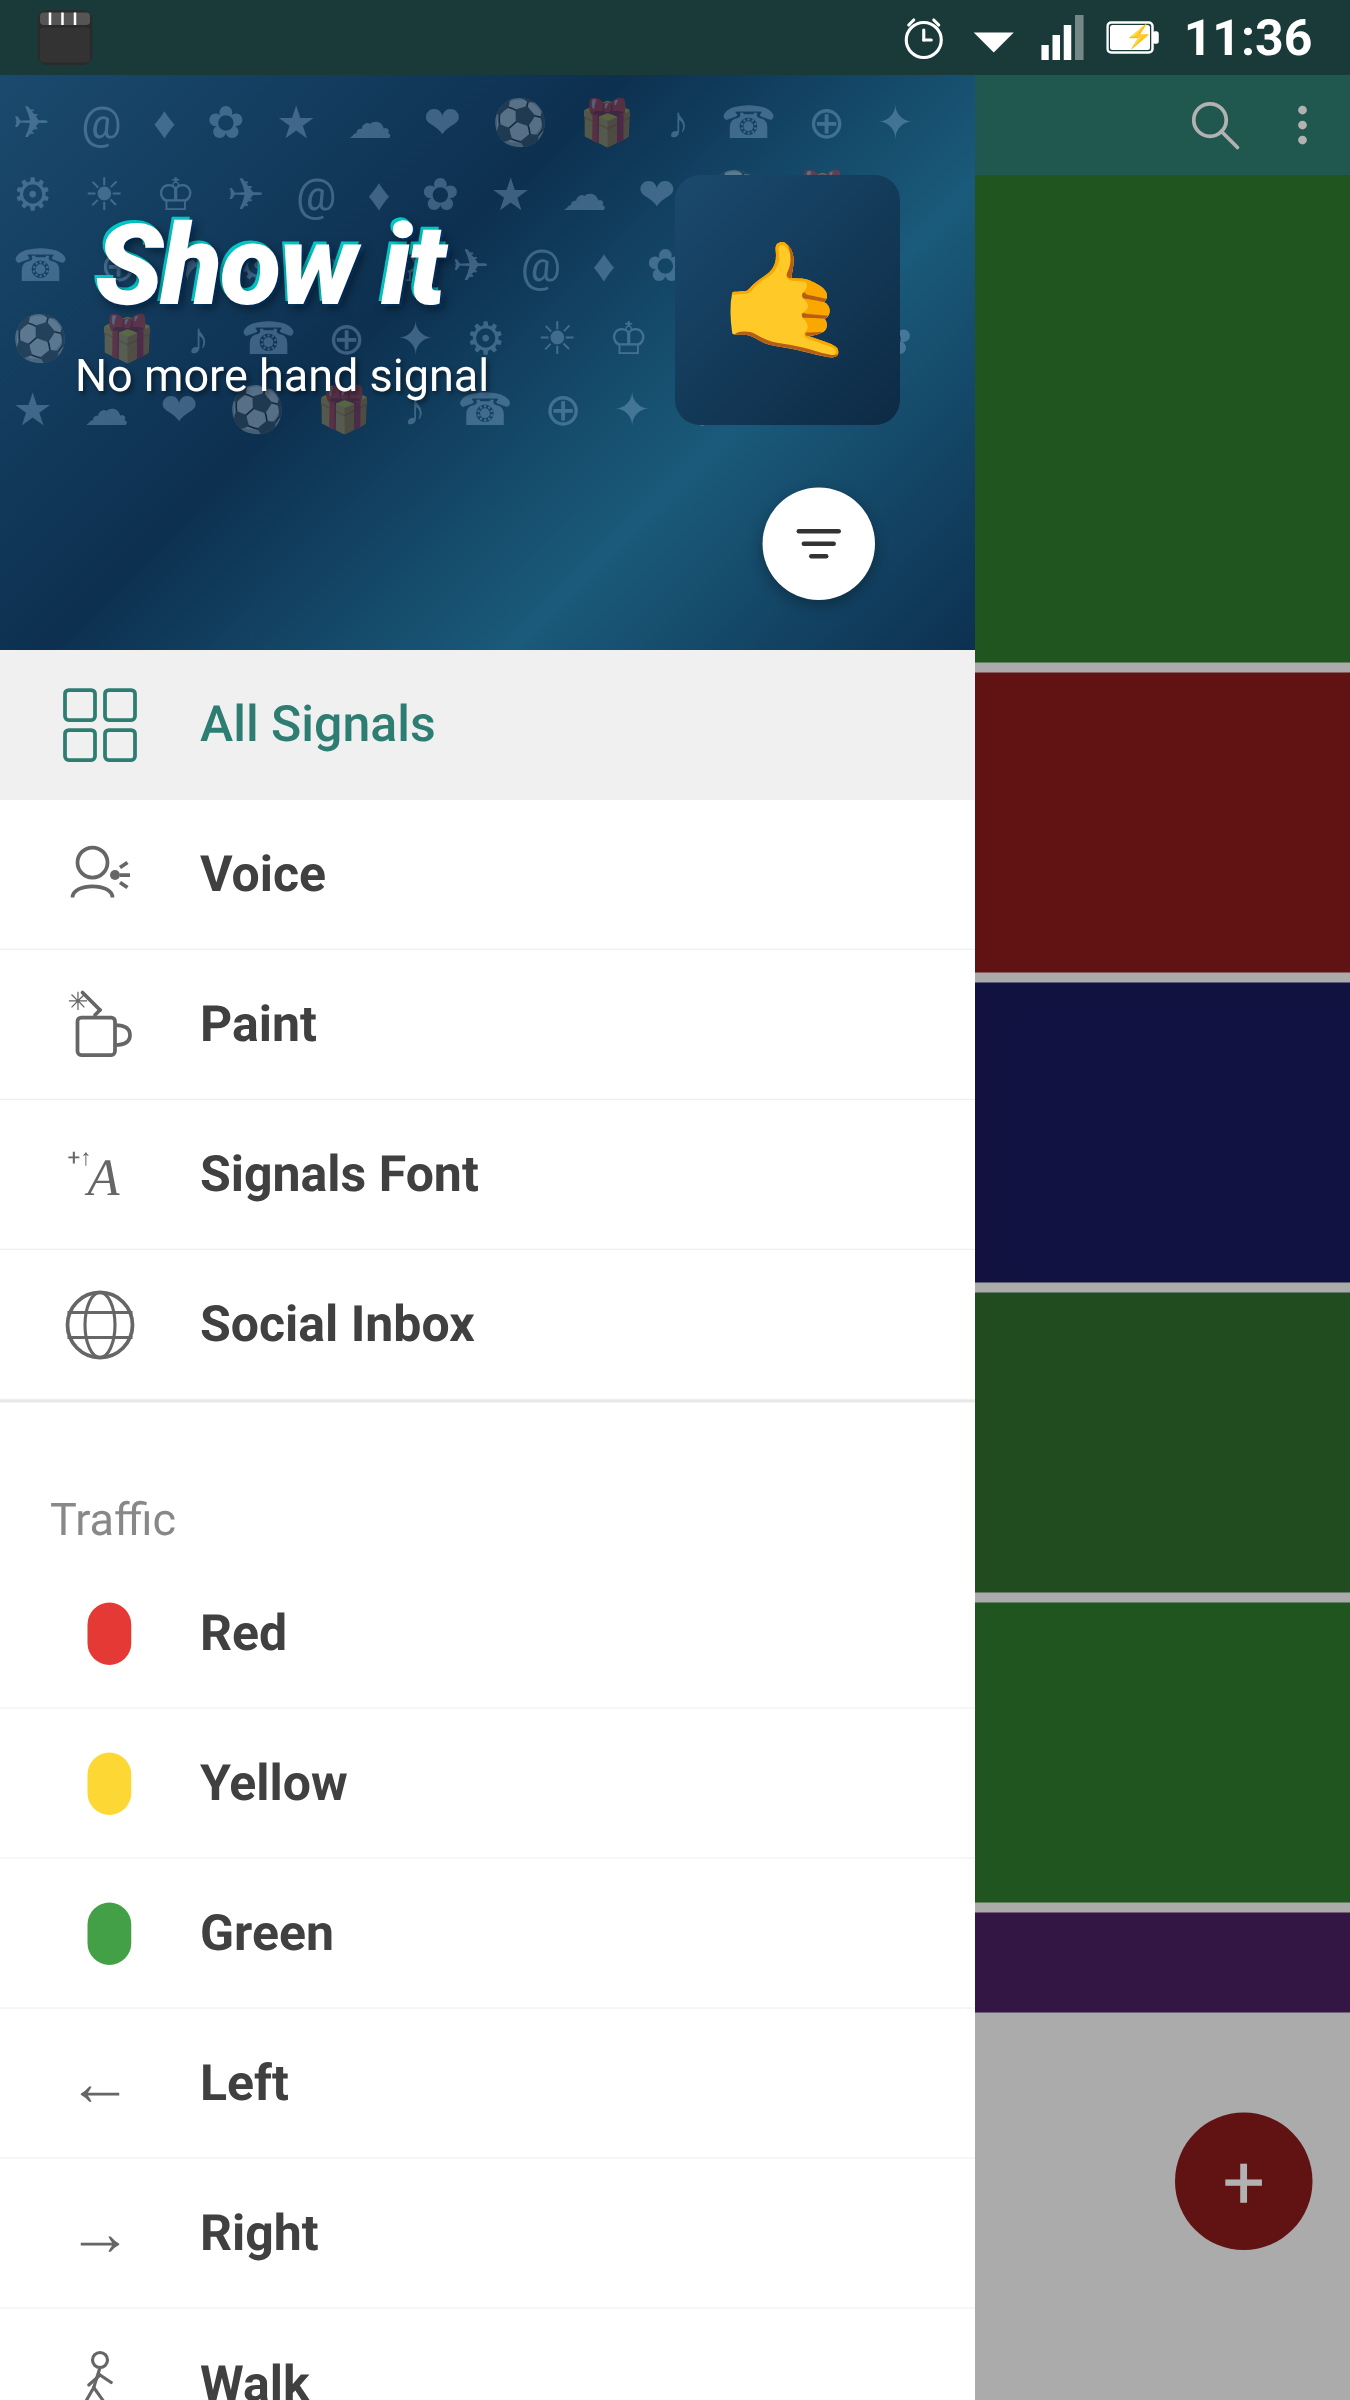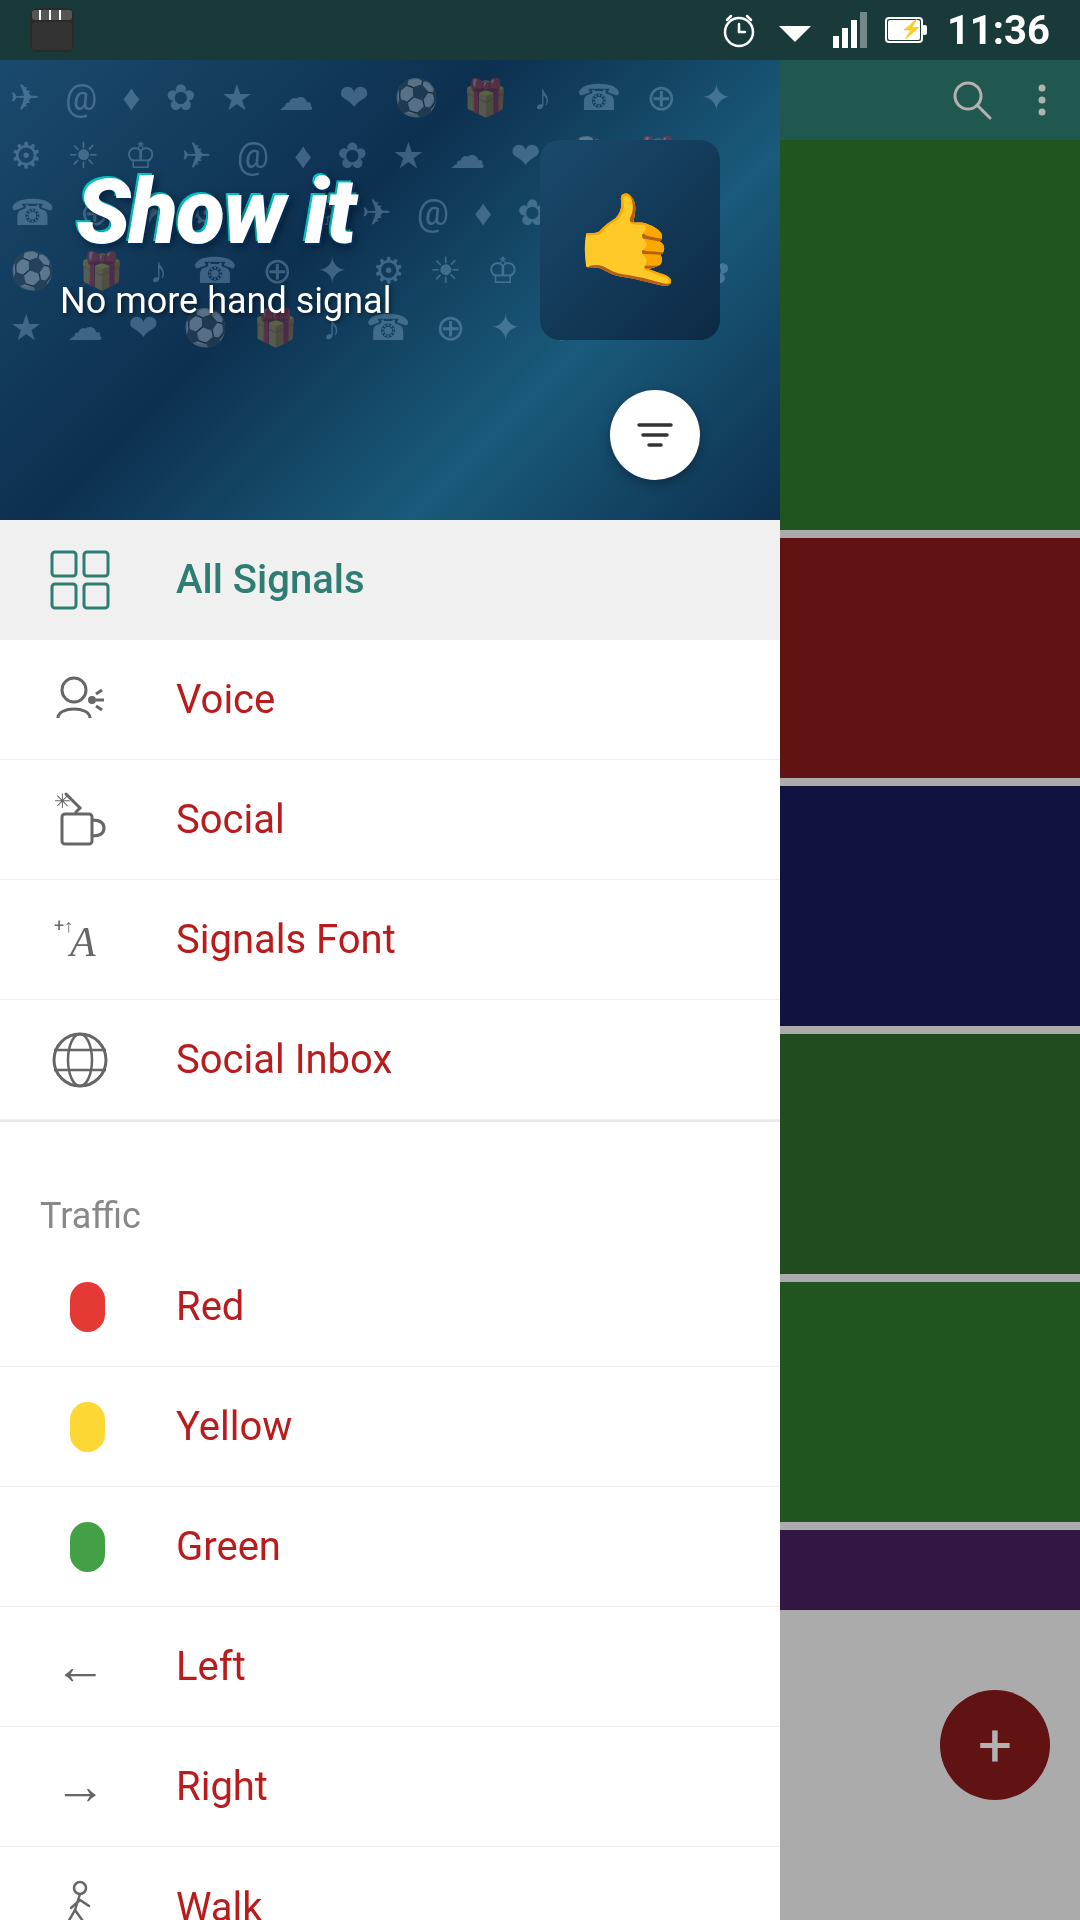--- a/index.html
+++ b/index.html
@@ -217,43 +217,42 @@
       flex: 1;
       overflow: hidden;
     }
     .menu-item {
       display: flex;
       align-items: center;
       height: 120px;
       padding: 0 40px;
       border-bottom: 1px solid #f0f0f0;
       background: white;
-      gap: 16px;
     }
     .menu-item.active {
       background: #f0f0f0;
     }
     .menu-icon {
       width: 80px;
       height: 80px;
       display: flex;
       align-items: center;
       justify-content: center;
       font-size: 52px;
       color: #666;
       flex-shrink: 0;
     }
     .menu-icon.active {
       color: #2e7d72;
     }
     .menu-label {
       margin-left: 40px;
       font-size: 40px;
-      color: #b91c1c;
-      font-weight: 400;
+      color: #404040;
+      font-weight: 700;
     }
     .menu-label.active {
       color: #2e7d72;
       font-weight: 500;
     }
 
     
     .section-header {
       padding: 30px 40px 10px 40px;
       font-size: 36px;
@@ -422,21 +421,21 @@
 
             <rect x="12" y="24" width="30" height="30" rx="3" stroke="#666" stroke-width="3" fill="none"></rect>
             <path d="M42 30 Q54 30 54 38 Q54 46 42 46" stroke="#666" stroke-width="3" fill="none"></path>
 
             <line x1="16" y1="4" x2="30" y2="18" stroke="#666" stroke-width="3" stroke-linecap="round"></line>
             <line x1="30" y1="18" x2="26" y2="22" stroke="#666" stroke-width="3" stroke-linecap="round"></line>
 
             <text x="4" y="18" font-size="20" fill="#666">✳</text>
           </svg>
         </div>
-        <span class="menu-label">Social</span>
+        <span class="menu-label">Paint</span>
       </div>
 
       <div class="menu-item">
         <div class="menu-icon">
           <svg width="60" height="60" viewBox="0 0 60 60">
             <text x="20" y="46" font-size="42" fill="#666" font-family="serif" font-style="italic">A</text>
             <text x="4" y="22" font-size="18" fill="#666">+↑</text>
           </svg>
         </div>
         <span class="menu-label">Signals Font</span>

